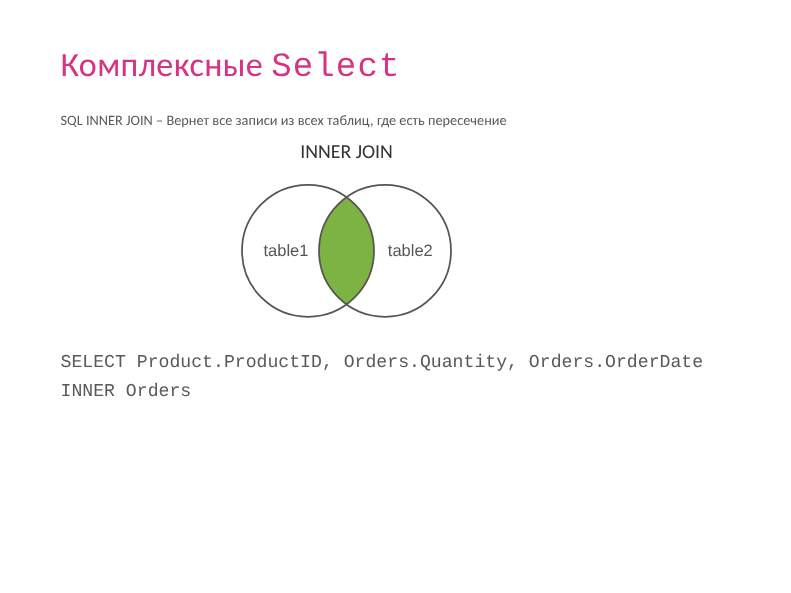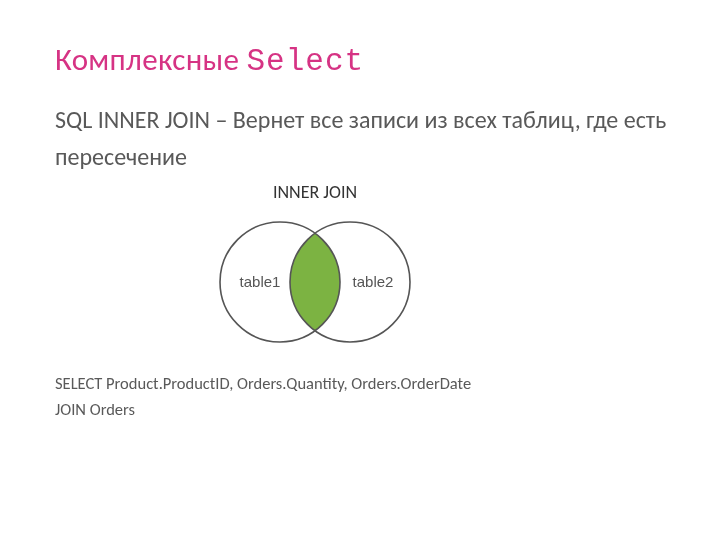--- a/index.html
+++ b/index.html
@@ -24,21 +24,21 @@
     font-weight: 400;
     color: #d63384;
     margin: 0 0 22px 0;
     letter-spacing: 0.3px;
   }
   .title .mono {
     font-family: "Consolas", "Courier New", monospace;
     letter-spacing: 1px;
   }
   .body-text {
-    font-size: 24px;
+    font-size: 13px;
     line-height: 1.55;
     color: #595959;
     margin: 0 0 6px 0;
     font-weight: 400;
   }
   .venn-wrap {
     width: 280px;
     margin: 0 0 10px 120px;
   }
   .venn-title {
@@ -49,20 +49,21 @@
   }
   .venn {
     display: block;
     margin: 0 auto;
   }
   .sql {
     font-size: 16.5px;
     line-height: 1.55;
     color: #595959;
     margin-top: 14px;
+    font-family: Liberation Mono, monospace;
   }
   .sql .line { display: block; }
   .sql .bold { font-weight: 600; }
 </style>
 </head>
 <body>
 
 <div class="slide">
 
   <h1 class="title">
@@ -87,16 +88,16 @@
       <circle cx="95" cy="75" r="60" fill="none" stroke="#555" stroke-width="1.6"></circle>
       <circle cx="165" cy="75" r="60" fill="none" stroke="#555" stroke-width="1.6"></circle>
 
       <text x="75" y="80" font-size="15" fill="#555" text-anchor="middle" font-family="Segoe UI, Arial">table1</text>
       <text x="188" y="80" font-size="15" fill="#555" text-anchor="middle" font-family="Segoe UI, Arial">table2</text>
     </svg>
   </div>
 
   <div class="sql">
     <span class="line">SELECT Product.ProductID, Orders.Quantity, Orders.OrderDate</span>
-    <span class="line">JOIN Orders</span>
+    <span class="line">INNER Orders</span>
   </div>
 
 </div>
 
 </body></html>

